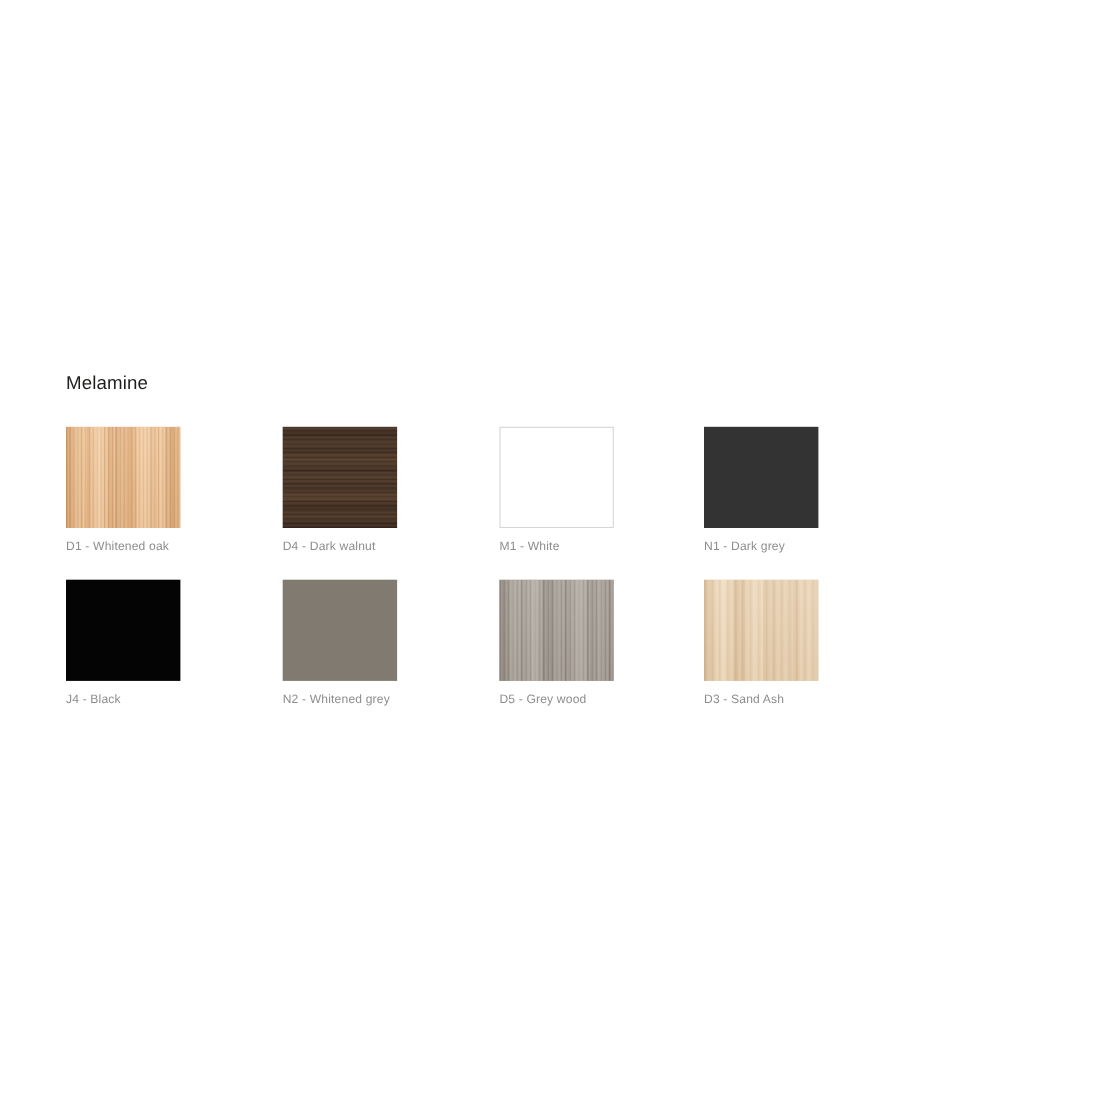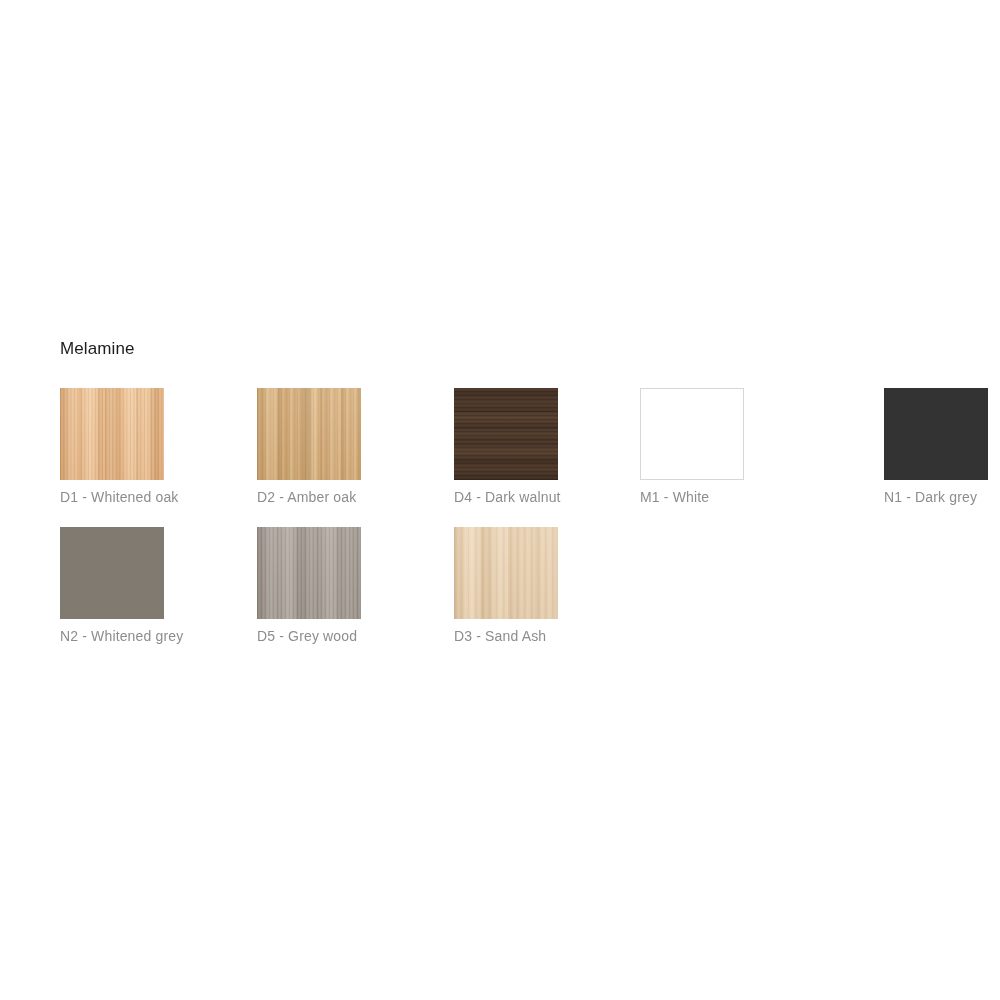--- a/index.html
+++ b/index.html
@@ -66,21 +66,21 @@
     overflow: hidden;
     box-sizing: border-box;
   }
   .swatch-chip .grain {
     position: absolute;
     left: 0; top: 0; right: 0; bottom: 0;
   }
 
   .swatch-label {
     margin-top: 10px;
-    font-size: 14px;
+    font-size: 11px;
     line-height: 14px;
     color: #8d8d8d;
     white-space: nowrap;
     letter-spacing: 0.15px;
   }
 
   
 
   
   .mat-d1 { background: #e8b98a; }
@@ -210,26 +210,20 @@
 
     <div class="swatch-row">
 
       <div class="swatch-cell">
         <div class="swatch-chip mat-d1">
           <div class="grain"></div>
         </div>
         <div class="swatch-label">D1 - Whitened oak</div>
       </div>
 
-      <div class="swatch-cell">
-        <div class="swatch-chip mat-d2">
-          <div class="grain"></div>
-        </div>
-        <div class="swatch-label">D2 - Amber oak</div>
-      </div>
 
       <div class="swatch-cell">
         <div class="swatch-chip mat-d4">
           <div class="grain"></div>
         </div>
         <div class="swatch-label">D4 - Dark walnut</div>
       </div>
 
       <div class="swatch-cell">
         <div class="swatch-chip mat-m1"></div>
@@ -238,20 +232,24 @@
 
       <div class="swatch-cell">
         <div class="swatch-chip mat-n1"></div>
         <div class="swatch-label">N1 - Dark grey</div>
       </div>
 
     </div>
 
     <div class="swatch-row">
 
+      <div class="swatch-cell">
+        <div class="swatch-chip mat-j4"></div>
+        <div class="swatch-label">J4 - Black</div>
+      </div>
 
 
       <div class="swatch-cell">
         <div class="swatch-chip mat-n2"></div>
         <div class="swatch-label">N2 - Whitened grey</div>
       </div>
 
       <div class="swatch-cell">
         <div class="swatch-chip mat-d5">
           <div class="grain"></div>

